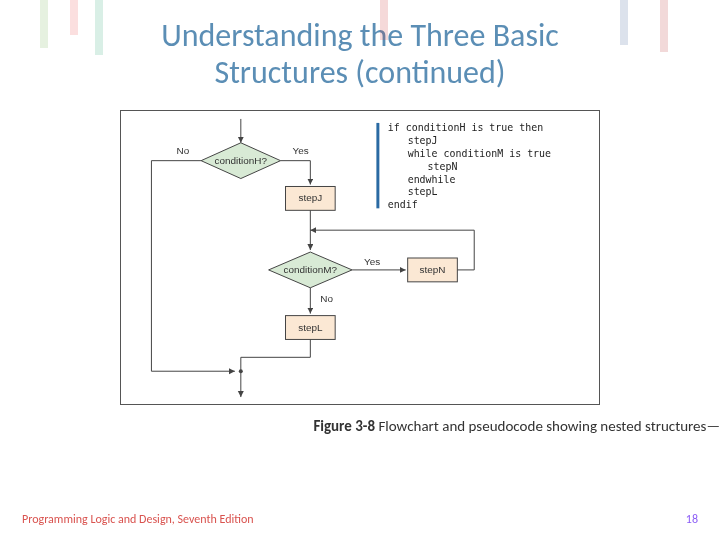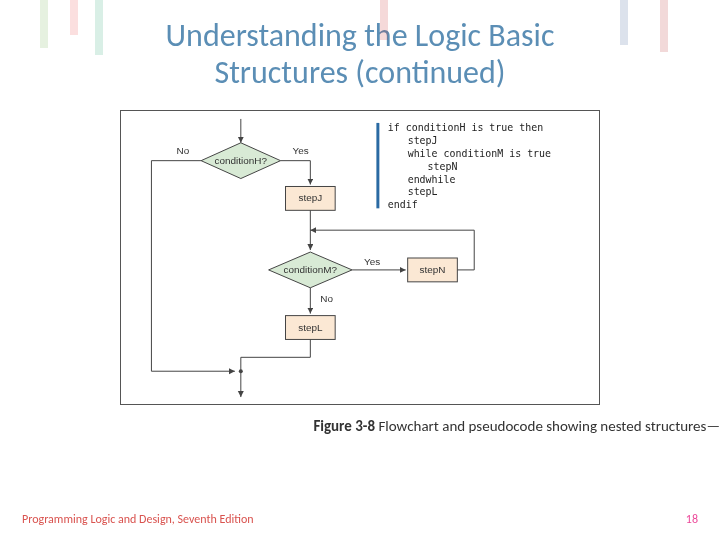--- a/index.html
+++ b/index.html
@@ -40,38 +40,38 @@
     position: absolute;
     bottom: 14px;
     left: 22px;
     right: 22px;
     display: flex;
     justify-content: space-between;
     font-size: 12px;
     color: #d9534f;
     margin-top: 28px;
   }
-  .pg { color: #ec4899; }
+  .pg { color: #8b5cf6; }
   
   .drips { position: absolute; top: 0; left: 0; right: 0; height: 60px; opacity: 0.18; pointer-events:none;}
 </style>
 </head>
 <body>
 
 <svg class="drips" viewBox="0 0 720 60">
   <rect x="40" y="0" width="8" height="48" fill="#7ab65a"></rect>
   <rect x="70" y="0" width="8" height="35" fill="#e55"></rect>
   <rect x="95" y="0" width="8" height="55" fill="#3a7"></rect>
   <rect x="380" y="0" width="8" height="40" fill="#c33"></rect>
   <rect x="620" y="0" width="8" height="45" fill="#469"></rect>
   <rect x="660" y="0" width="8" height="52" fill="#b33"></rect>
 </svg>
 
 <h1 class="title">
-  <span>Understanding the Logic Basic</span><br>
+  <span>Understanding the Three Basic</span><br>
   <span>Structures (continued)</span>
 </h1>
 
 <div class="figure-frame">
   <svg viewBox="0 0 480 295">
     <defs>
       <marker id="arrow" markerWidth="8" markerHeight="8" refX="6" refY="3" orient="auto">
         <path d="M0,0 L6,3 L0,6 Z" fill="#444"></path>
       </marker>
     </defs>

